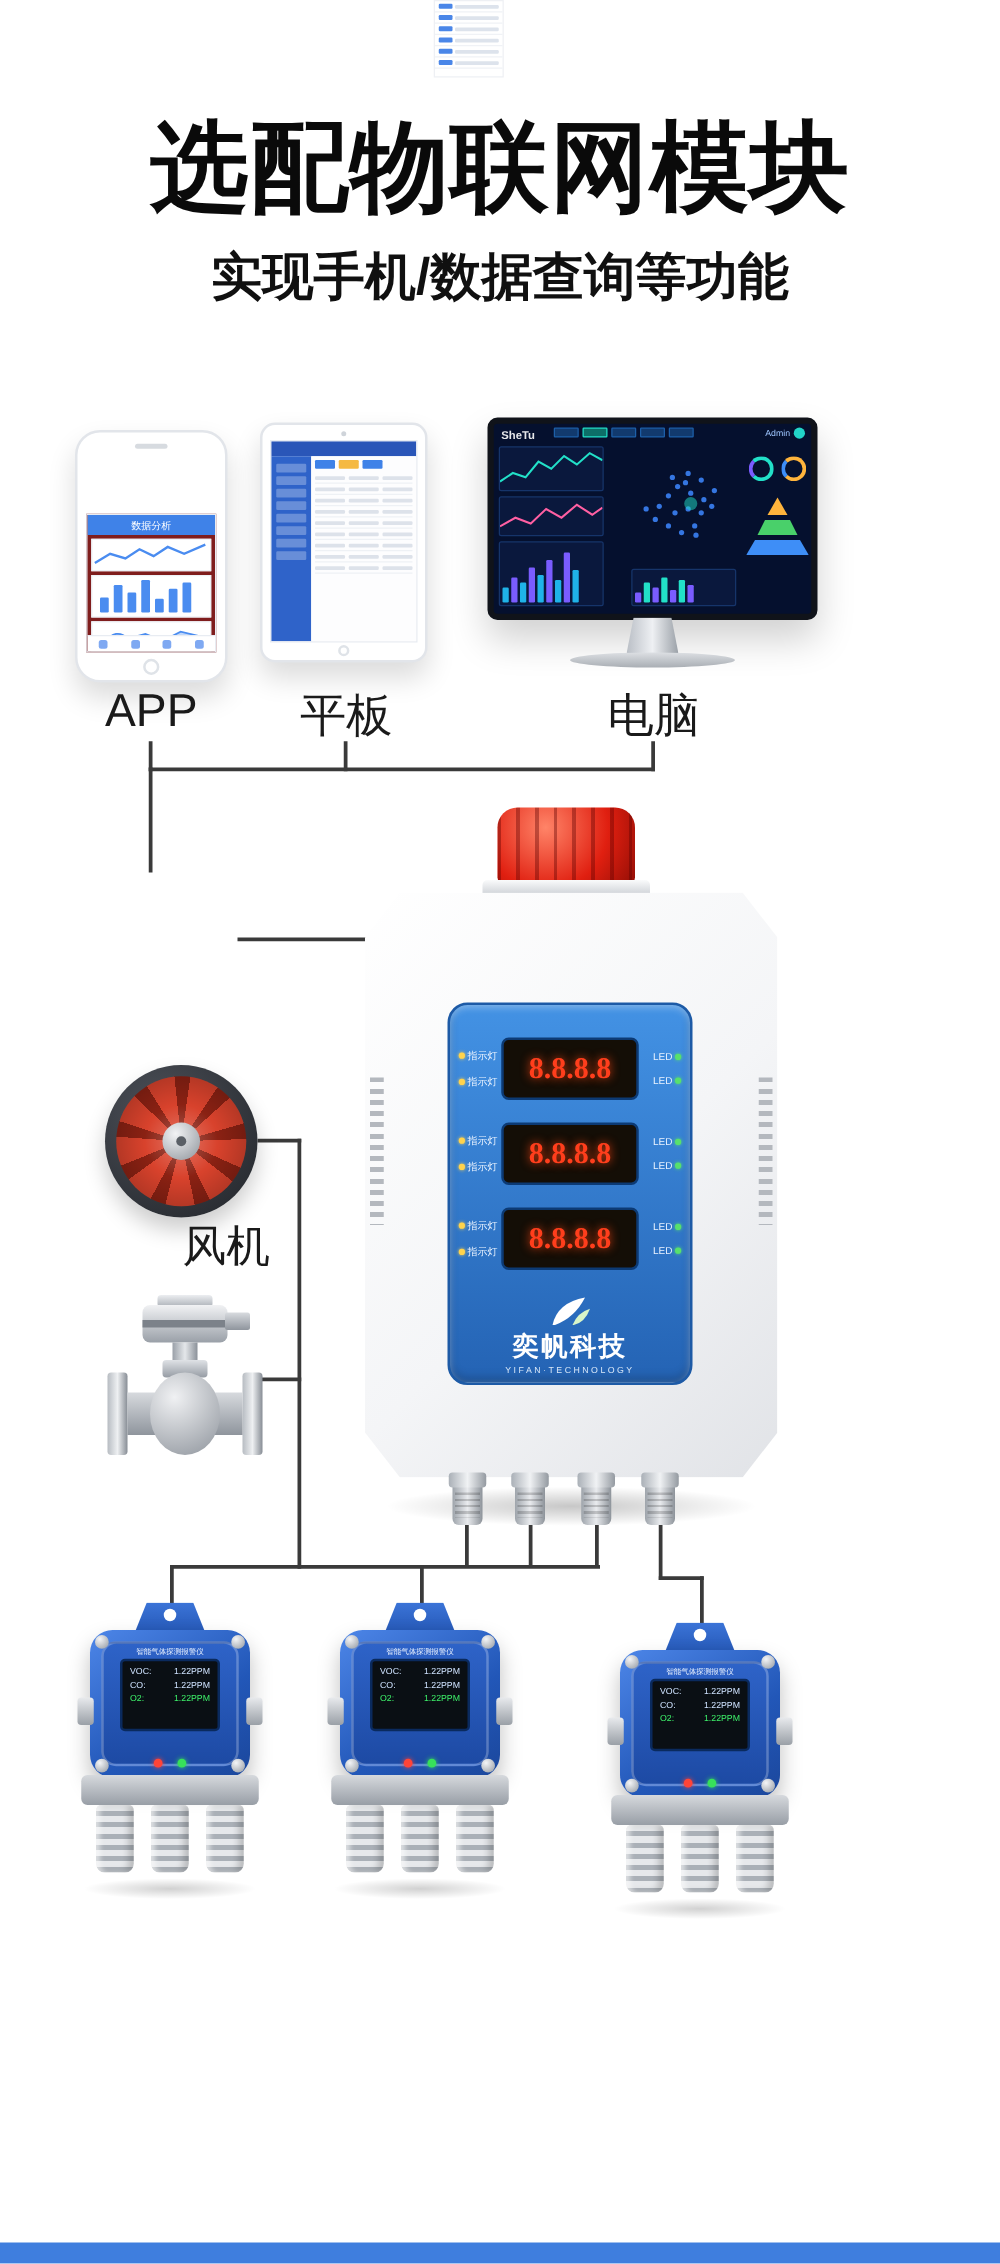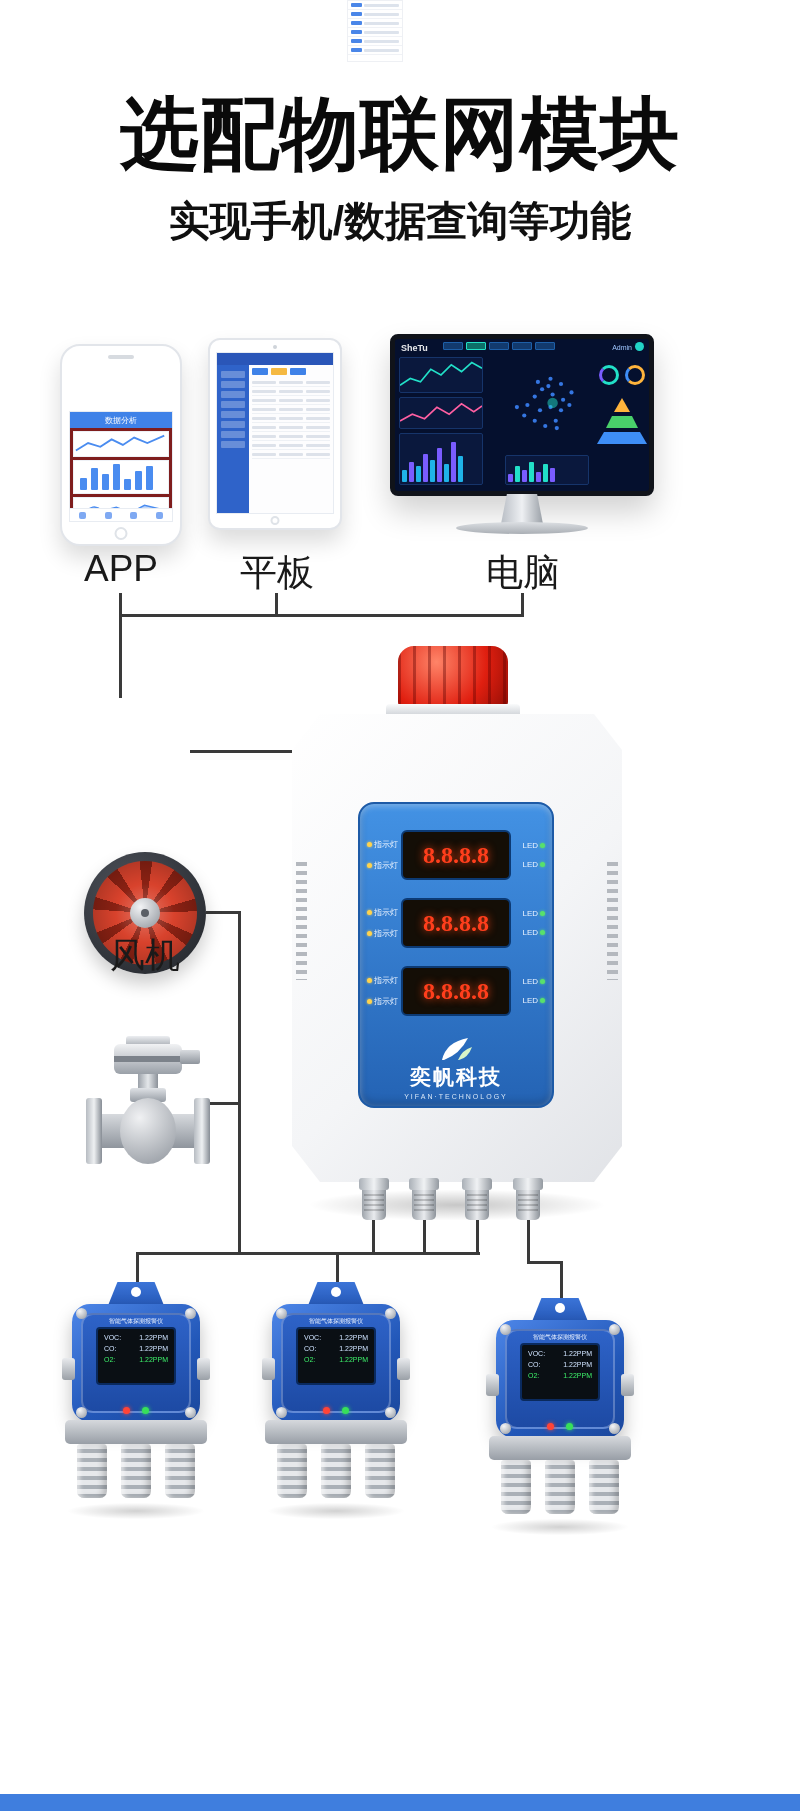--- a/index.html
+++ b/index.html
@@ -393,21 +393,21 @@
   <div class="dev-label" style="left:222px; top:548px; width:110px;">平板</div>
   <div class="dev-label" style="left:468px; top:548px; width:110px;">电脑</div>
 
 
   <div class="fan">
     <div class="fan-case"></div>
     <div class="fan-blades"></div>
     <div class="fan-shade"></div>
     <div class="fan-hub"></div>
   </div>
-  <div class="side-label" style="left:74px; top:932px; width:142px;">风机</div>
+  <div class="side-label" style="left:74px; top:974px; width:142px;text-align:right;">风机</div>
 
   <div class="valve">
     <div class="v-cap"></div>
     <div class="v-act"></div>
     <div class="v-band"></div>
     <div class="v-conn"></div>
     <div class="v-stem"></div>
     <div class="v-bonnet"></div>
     <div class="v-flange v-fl"></div>
     <div class="v-flange v-fr"></div>

